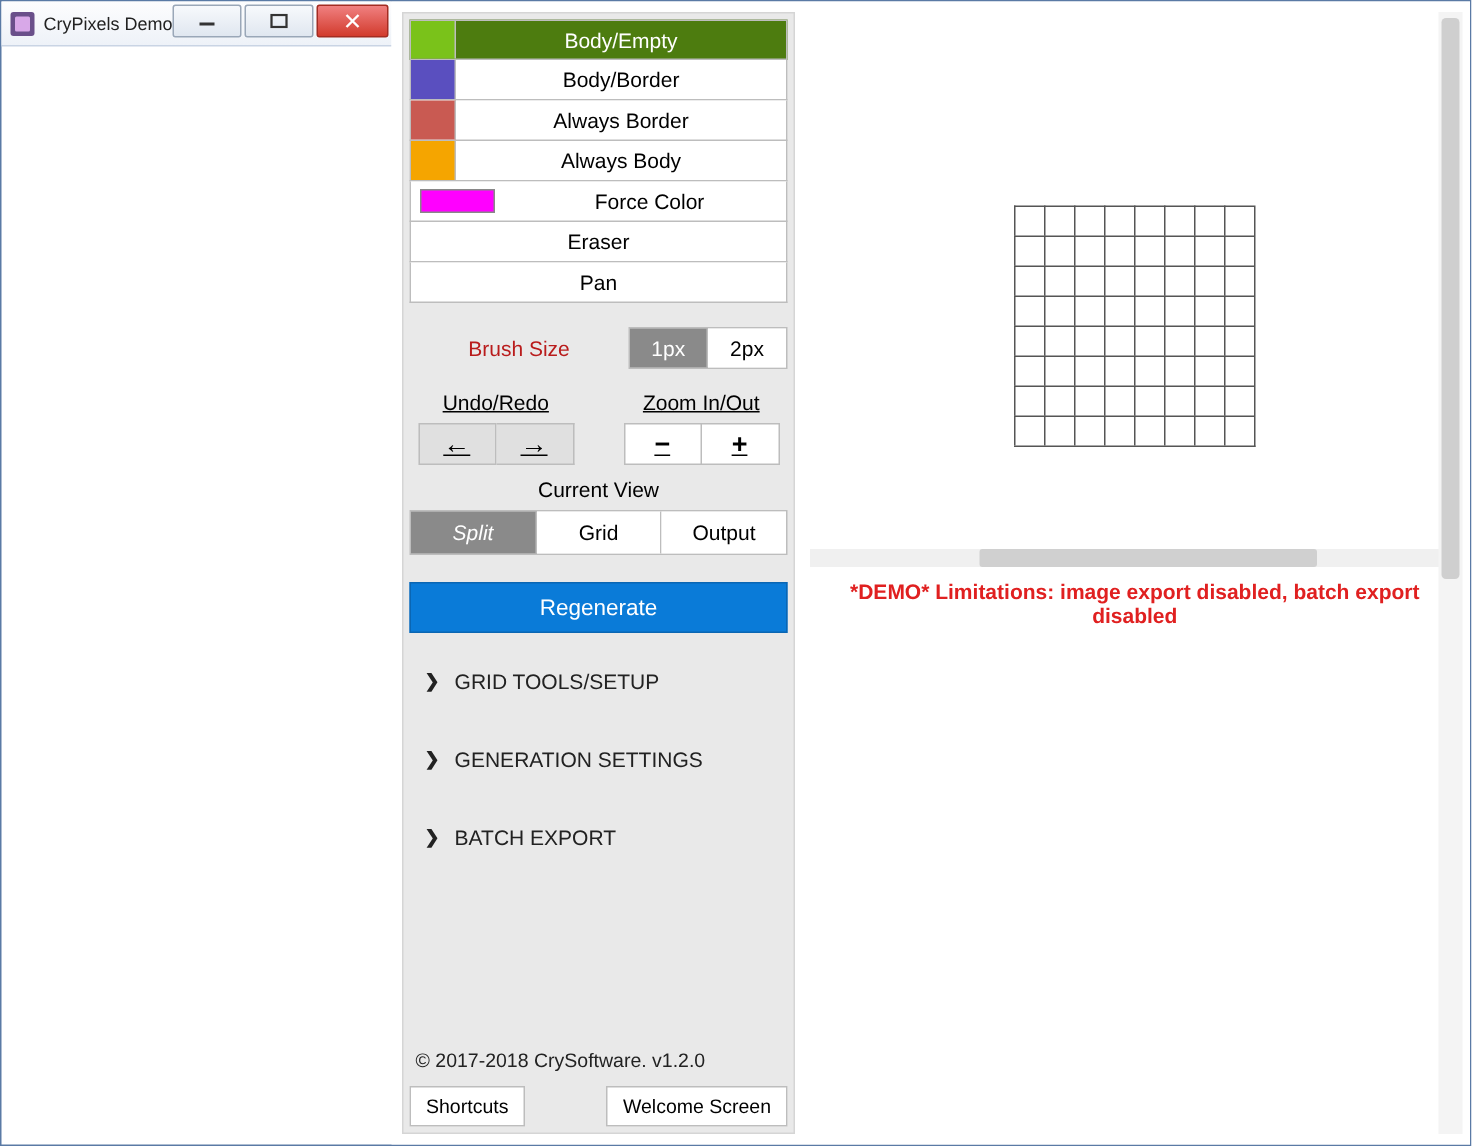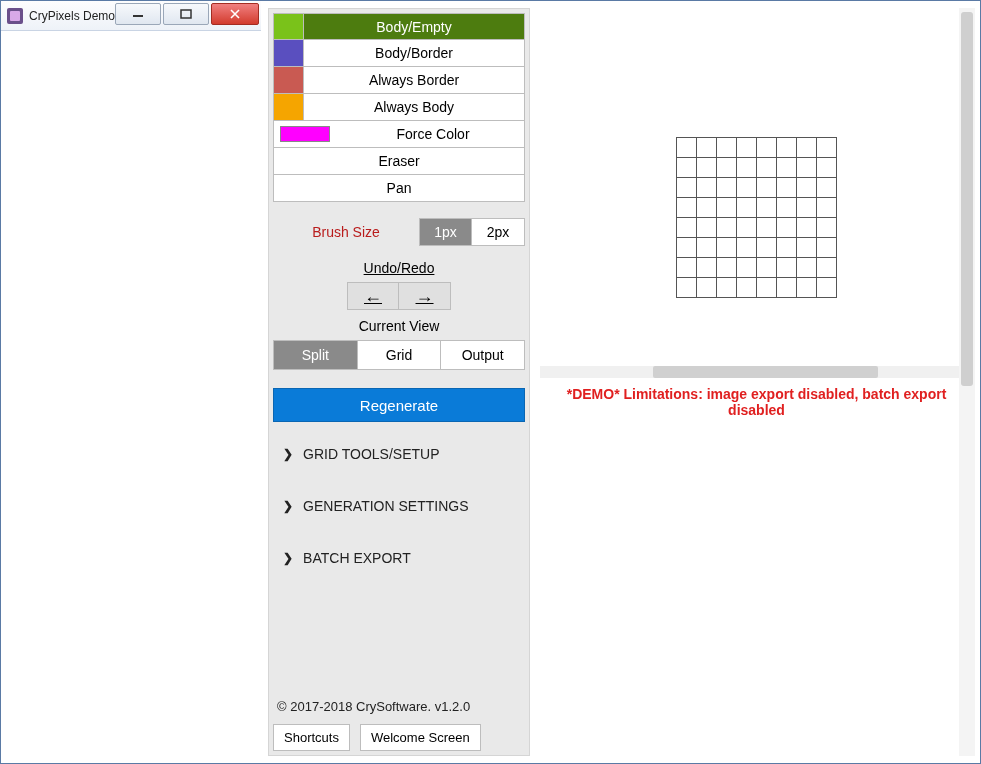--- a/index.html
+++ b/index.html
@@ -217,21 +217,21 @@
   .view-seg > div {
     flex: 1;
     display: flex;
     align-items: center;
     justify-content: center;
     background: #fff;
     border-right: 1px solid #bdbdbd;
     font-size: 14px;
   }
   .view-seg > div:last-child { border-right: none; }
-  .view-seg > div.active { background: #8a8a8a; color: #fff; }
+  .view-seg > div.active { background: #8a8a8a; color: #fff; font-style: italic; }
   .regen {
     margin-top: 18px;
     height: 34px;
     background: #0a7bd8;
     color: #fff;
     display: flex;
     align-items: center;
     justify-content: center;
     font-size: 15px;
     border: 1px solid #0a66b3;
@@ -256,20 +256,21 @@
     padding-top: 10px;
   }
   .copyright {
     font-size: 13px;
     color: #222;
     padding: 6px 4px 10px 4px;
   }
   .bottom-btns {
     display: flex;
     gap: 10px;
+    justify-content: space-between;
   }
   .smbtn {
     background: #fff;
     border: 1px solid #bdbdbd;
     padding: 5px 10px;
     font-size: 13px;
   }
   
   .canvas-area {
     flex: 1;
@@ -418,20 +419,31 @@
           <div class="caption">Undo/Redo</div>
           <div class="arrowpair">
             <div class="sqbtn gray">
               <span>←</span>
             </div>
             <div class="sqbtn gray">
               <span>→</span>
             </div>
           </div>
         </div>
+        <div class="col">
+          <div class="caption">Zoom In/Out</div>
+          <div class="zoompair">
+            <div class="sqbtn">
+              <span style="font-weight:bold;">−</span>
+            </div>
+            <div class="sqbtn">
+              <span style="font-weight:bold;">+</span>
+            </div>
+          </div>
+        </div>
       </div>
 
       <div class="viewlabel">Current View</div>
       <div class="view-seg" id="view-seg">
           <div class="active">Split</div>
           <div>Grid</div>
           <div>Output</div>
         </div>
 
       <div class="regen">Regenerate</div>

